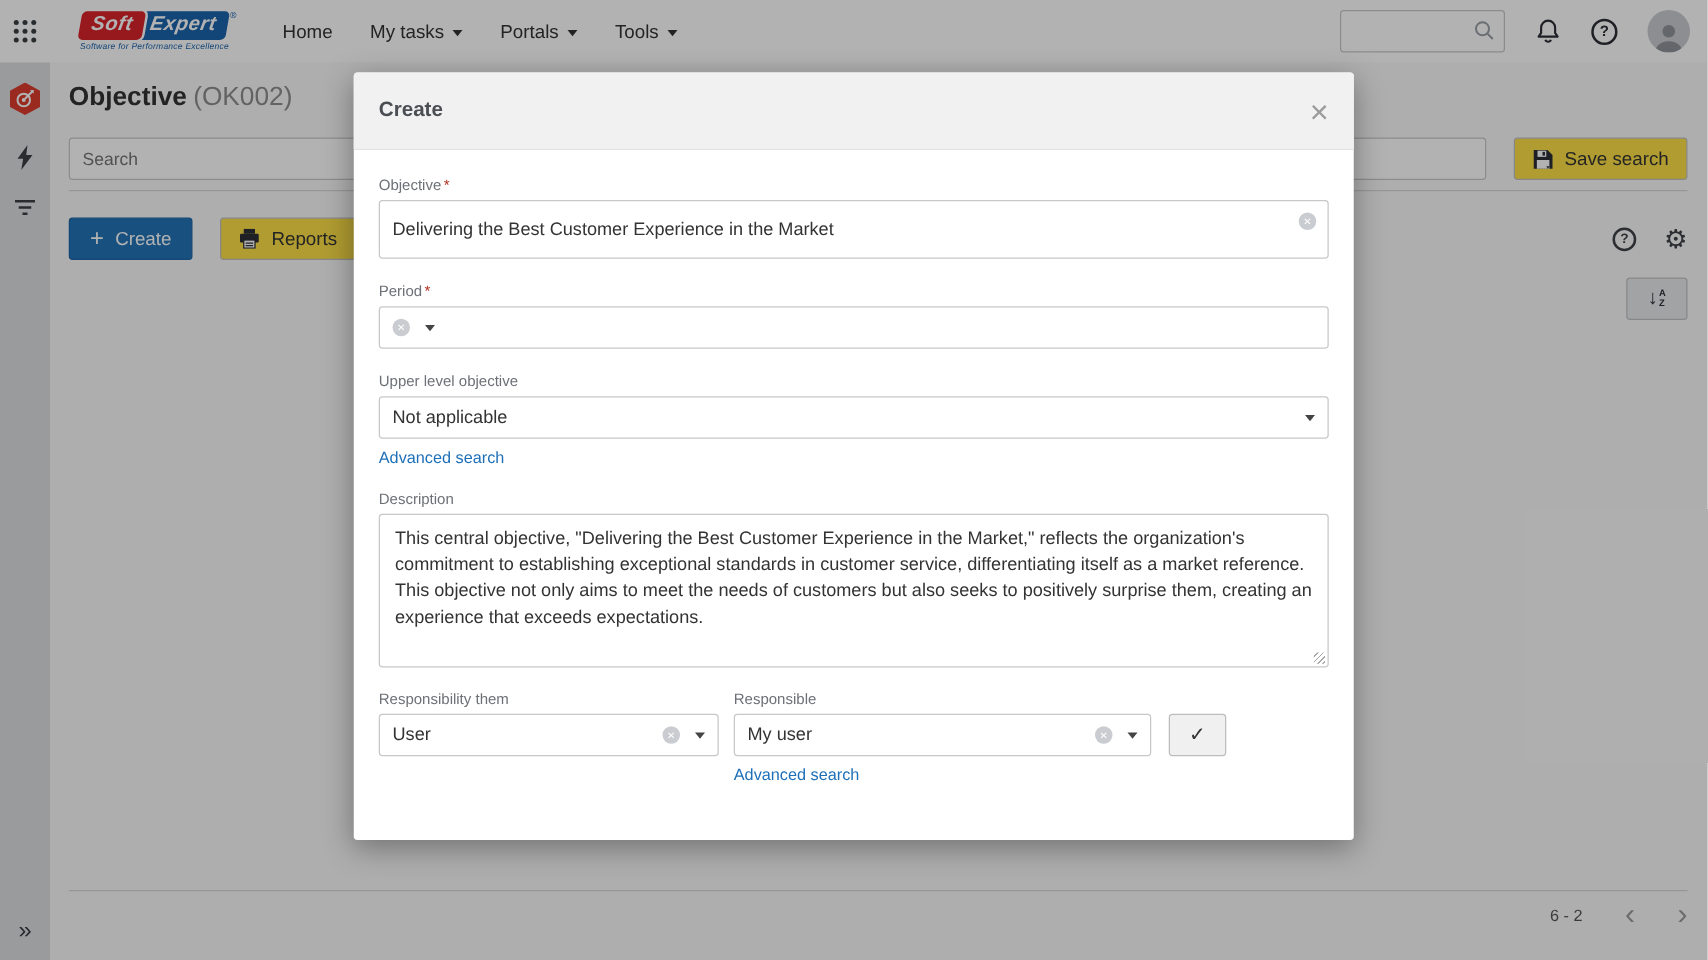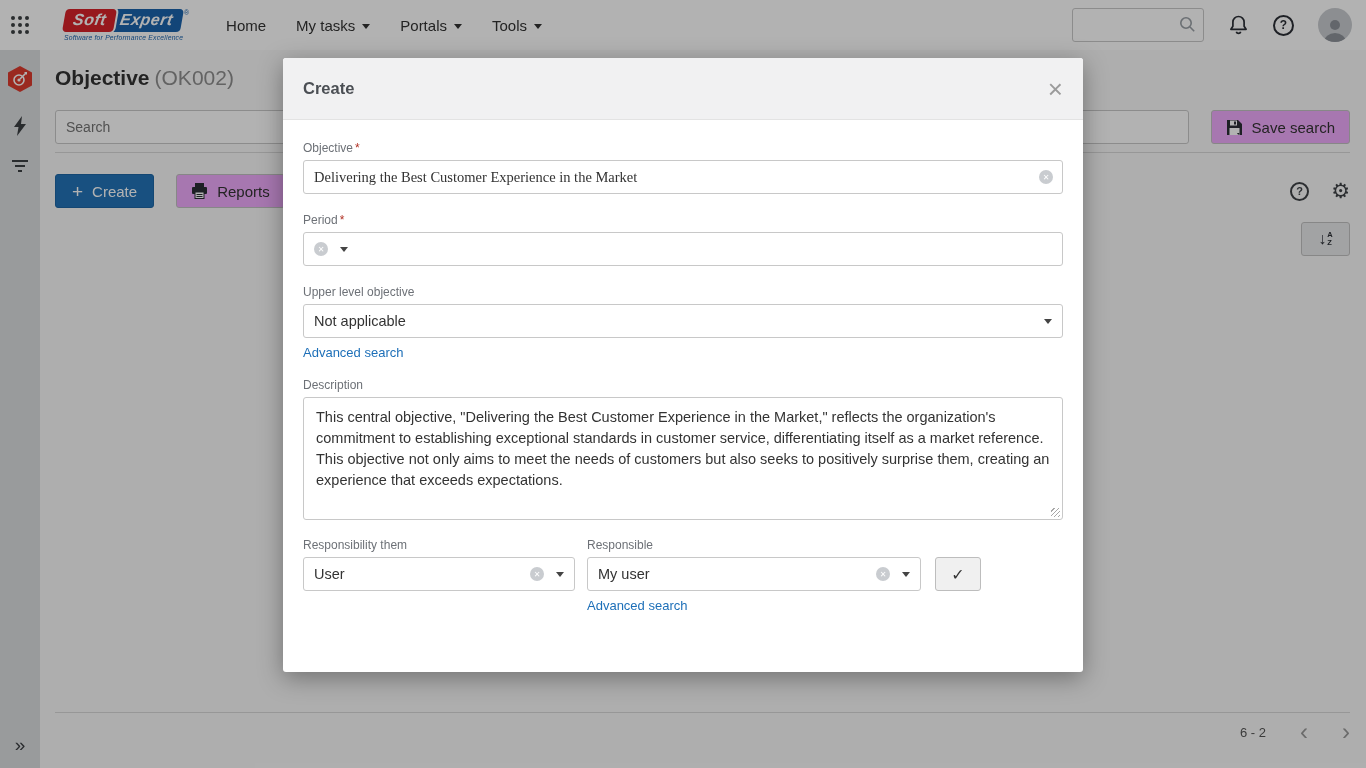--- a/index.html
+++ b/index.html
@@ -40,21 +40,21 @@
   .side-expand { margin-top:auto; margin-bottom:12px; font-size:19px; color:#3c4043; cursor:pointer; }
 
   
   .content { position:absolute; top:50px; left:40px; width:1326px; height:718px; background:#fafafa; z-index:1; }
   .page-title { position:absolute; left:15px; top:16px; font-size:21px; }
   .page-title .t { font-weight:bold; color:#333; }
   .page-title .c { color:#8f8f8f; margin-left:5px; }
   .search-row { position:absolute; left:15px; top:60px; right:16px; display:flex; }
   .big-search { flex:1; height:34px; border:1px solid #c9c9c9; border-radius:3px; background:#fff; padding:0 10px; font-size:14px; color:#333; outline:none; font-family:inherit; margin-right:22px; }
   .btn { display:inline-flex; align-items:center; justify-content:center; height:34px; border-radius:3px; font-size:15px; cursor:pointer; border:1px solid transparent; font-family:inherit; }
-  .btn-gray { background:#f0abfc; border-color:#c2c2c2; color:#333; padding:0 14px; }
+  .btn-gray { background:#fde047; border-color:#c2c2c2; color:#333; padding:0 14px; }
   .btn-blue { background:#2373b8; border-color:#1d66a5; color:#fff; padding:0 16px; }
   .divider { position:absolute; left:15px; right:16px; height:1px; background:#d9d9d9; }
   .d1 { top:102px; } .d2 { top:662px; }
   .actions-row { position:absolute; left:15px; top:124px; right:16px; display:flex; align-items:center; }
   .btn .bicon { margin-right:9px; display:flex; align-items:center; }
   .plus { font-size:19px; font-weight:normal; line-height:1; }
   .right-icons { margin-left:auto; display:flex; align-items:center; }
   .gear-glyph { font-size:21px; color:#3f4347; margin-left:22px; cursor:pointer; }
   .qmark { width:19px; height:19px; border:2px solid #3f4347; border-radius:50%; display:flex; align-items:center; justify-content:center; font-size:11px; font-weight:bold; color:#3f4347; cursor:pointer; }
   .sort-row { position:absolute; right:16px; top:172px; }
@@ -71,21 +71,21 @@
 
   
   .modal { position:absolute; left:283px; top:58px; width:800px; height:614px; background:#fff; border-radius:3px; box-shadow:0 6px 24px rgba(0,0,0,.35); z-index:10; display:flex; flex-direction:column; }
   .modal-head { height:62px; background:#f1f1f2; border-bottom:1px solid #e3e3e3; border-radius:3px 3px 0 0; display:flex; align-items:center; padding:0 20px; }
   .modal-title { font-size:16.5px; font-weight:bold; color:#4b4f54; }
   .modal-close { margin-left:auto; font-size:26px; color:#9b9b9b; cursor:pointer; line-height:1; }
   .modal-body { padding:21px 20px 0; flex:1; }
   .f-label { font-size:12px; color:#6d7177; margin-bottom:5px; }
   .req { color:#b03023; margin-left:2px; }
   .t-input { position:relative; }
-  .t-input input { width:100%; height:34px; border:1px solid #c8c8c8; border-radius:3px; padding:0 34px 0 10px; font-size:14.5px; color:#333; outline:none; font-family:Liberation Serif, serif; }
+  .t-input input { width:100%; height:47px; border:1px solid #c8c8c8; border-radius:3px; padding:0 34px 0 10px; font-size:14.5px; color:#333; outline:none; font-family:Liberation Sans, sans-serif; }
   .clear-ic { width:14px; height:14px; border-radius:50%; background:#c9ccd0; color:#fff; font-size:8px; display:flex; align-items:center; justify-content:center; cursor:pointer; flex:none; }
   .t-input .clear-ic { position:absolute; right:10px; top:10px; }
   .sel { height:34px; border:1px solid #c8c8c8; border-radius:3px; display:flex; align-items:center; padding:0 10px; background:#fff; cursor:pointer; }
   .sel .val { flex:1; font-size:14.5px; color:#333; }
   .sel-caret { width:0; height:0; border-left:4px solid transparent; border-right:4px solid transparent; border-top:5px solid #444; margin-left:12px; flex:none; }
   .adv-link { display:inline-block; font-size:13px; color:#1d6fb8; margin-top:7px; cursor:pointer; text-decoration:none; }
   .fg { margin-bottom:19px; }
   .ta-wrap { position:relative; }
   .ta-wrap textarea { width:100%; height:123px; border:1px solid #c8c8c8; border-radius:3px; padding:9px 12px; font-size:14.5px; line-height:21px; color:#333; resize:none; outline:none; font-family:inherit; display:block; }
   .ta-handle { position:absolute; right:3px; bottom:3px; width:9px; height:9px; background:repeating-linear-gradient(135deg, transparent, transparent 2px, #a8a8a8 2px, #a8a8a8 3px); pointer-events:none; }

